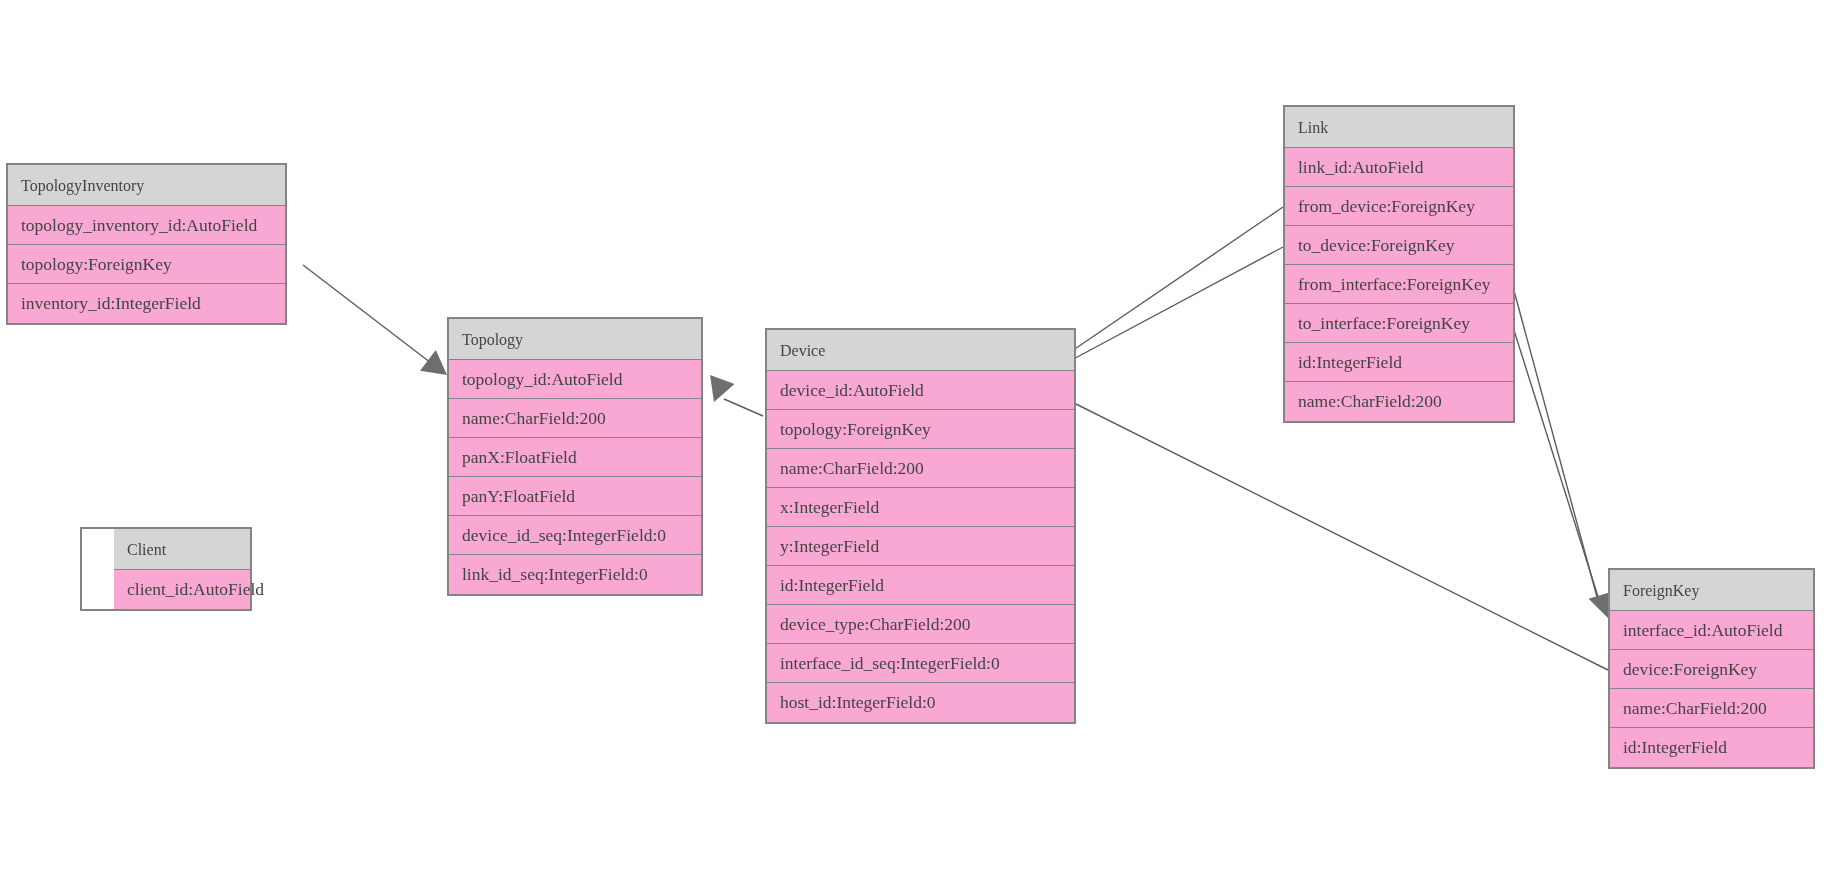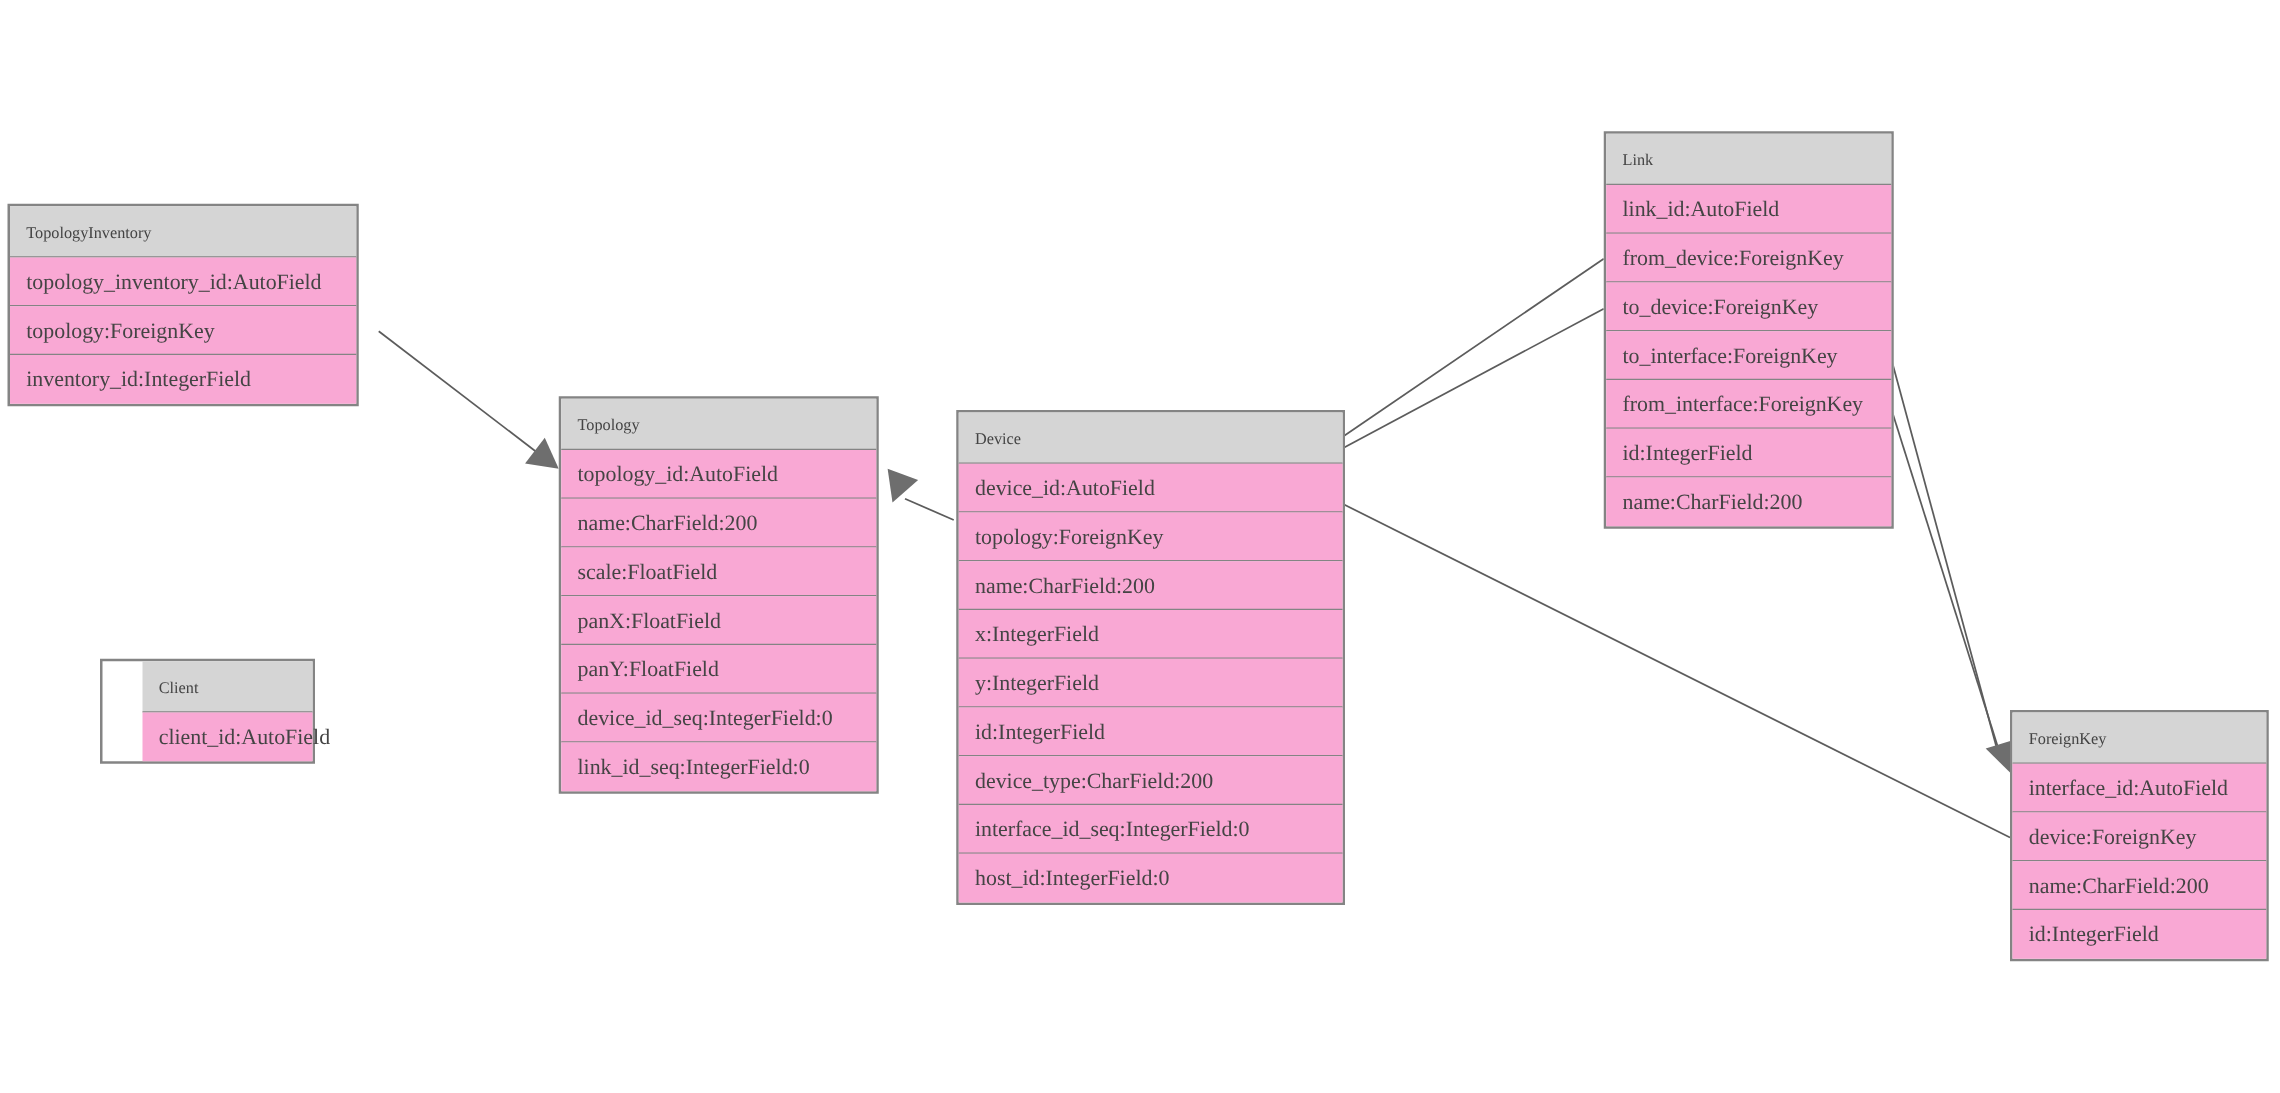--- a/index.html
+++ b/index.html
@@ -14,21 +14,21 @@
     position: absolute;
     background: #ffffff;
     border: 2px solid var(--border-color, #848484);
     color: var(--text-color, #444444);
   }
   .entity-header {
     background: var(--header-fill, #d5d5d5);
     height: 41px;
     line-height: 41px;
     padding-left: 13px;
-    font-size: 13px;
+    font-size: 16px;
     border-bottom: 1px solid var(--border-color, #848484);
   }
   .entity-field {
     height: 39px;
     line-height: 39px;
     padding-left: 13px;
     font-size: 17.5px;
     background: #f9a8d4;
     border-bottom: 1px solid var(--border-color, #848484);
     white-space: nowrap;
@@ -56,21 +56,20 @@
     <div class="entity" style="left: 6px; top: 163px; width: 281px;">
       <div class="entity-header">TopologyInventory</div>
       <div class="entity-field">topology_inventory_id:AutoField</div>
       <div class="entity-field">topology:ForeignKey</div>
       <div class="entity-field">inventory_id:IntegerField</div>
     </div>
     <div class="entity" style="left: 447px; top: 317px; width: 256px;">
       <div class="entity-header">Topology</div>
       <div class="entity-field">topology_id:AutoField</div>
       <div class="entity-field">name:CharField:200</div>
-      <div class="entity-field">scale:FloatField</div>
       <div class="entity-field">panX:FloatField</div>
       <div class="entity-field">panY:FloatField</div>
       <div class="entity-field">device_id_seq:IntegerField:0</div>
       <div class="entity-field">link_id_seq:IntegerField:0</div>
     </div>
     <div class="entity" style="left: 80px; top: 527px; width: 172px; padding-left: 32px;">
       <div class="entity-header">Client</div>
       <div class="entity-field">client_id:AutoField</div>
     </div>
     <div class="entity" style="left: 765px; top: 328px; width: 311px;">
@@ -83,22 +82,22 @@
       <div class="entity-field">id:IntegerField</div>
       <div class="entity-field">device_type:CharField:200</div>
       <div class="entity-field">interface_id_seq:IntegerField:0</div>
       <div class="entity-field">host_id:IntegerField:0</div>
     </div>
     <div class="entity" style="left: 1283px; top: 105px; width: 232px;">
       <div class="entity-header">Link</div>
       <div class="entity-field">link_id:AutoField</div>
       <div class="entity-field">from_device:ForeignKey</div>
       <div class="entity-field">to_device:ForeignKey</div>
+      <div class="entity-field">from_interface:ForeignKey</div>
       <div class="entity-field">to_interface:ForeignKey</div>
-      <div class="entity-field">from_interface:ForeignKey</div>
       <div class="entity-field">id:IntegerField</div>
       <div class="entity-field">name:CharField:200</div>
     </div>
     <div class="entity" style="left: 1608px; top: 568px; width: 207px;">
       <div class="entity-header">ForeignKey</div>
       <div class="entity-field">interface_id:AutoField</div>
       <div class="entity-field">device:ForeignKey</div>
       <div class="entity-field">name:CharField:200</div>
       <div class="entity-field">id:IntegerField</div>
     </div>

